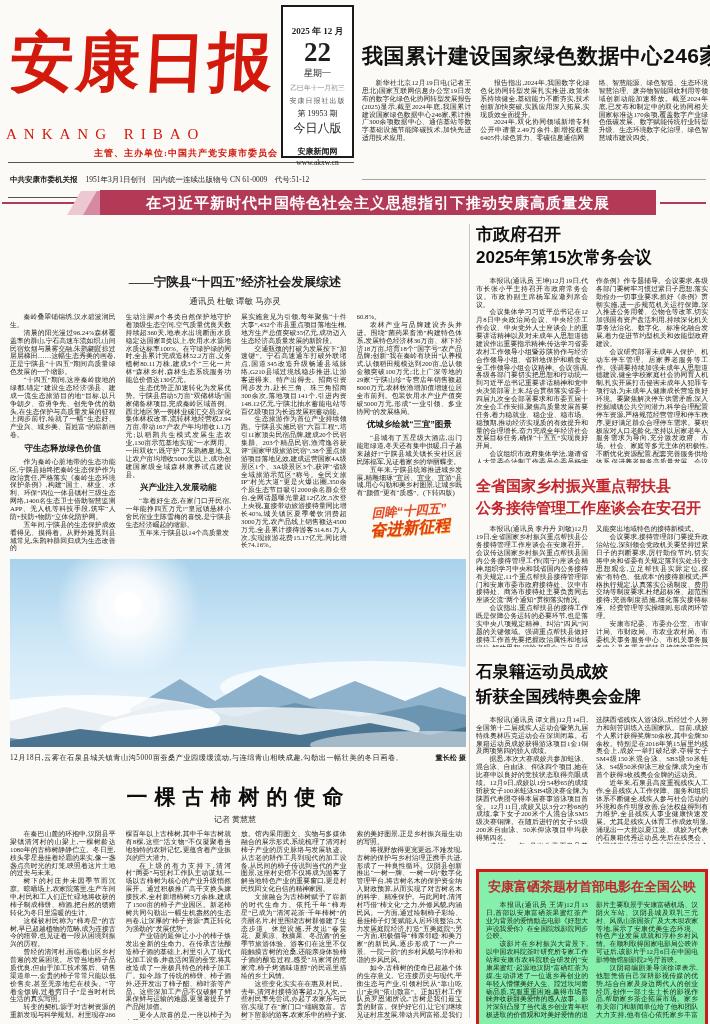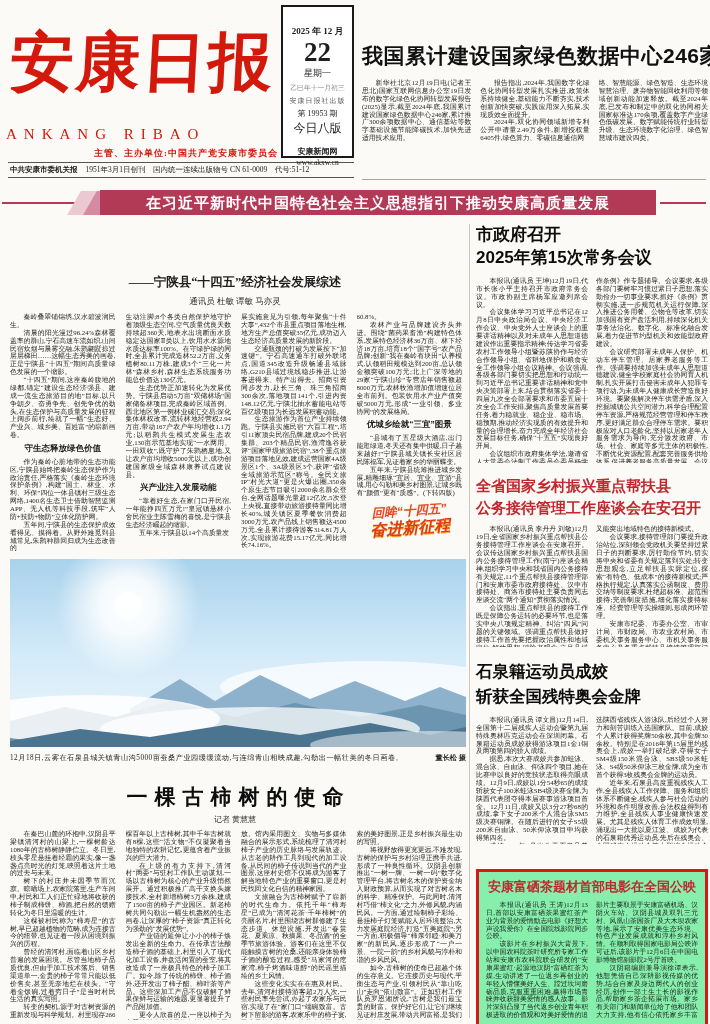--- a/index.html
+++ b/index.html
@@ -7,21 +7,21 @@
         font-family:"Liberation Serif","DejaVu Serif",serif;color:#1e1e1e;}
   .abs{position:absolute;}
 
   
   .logo{left:6px;top:4px;width:272px;text-align:center;color:#d2190c;font-weight:bold;
         font-size:64px;line-height:118px;letter-spacing:2px;transform:skewX(-3deg);white-space:nowrap;}
   .pinyin{left:6px;top:126px;width:272px;text-align:left;color:#d2190c;font-weight:normal;
           font-size:15px;letter-spacing:7px;}
   .organizer{left:6px;top:147px;width:272px;text-align:right;color:#d2190c;font-weight:bold;font-size:9px;letter-spacing:1px;}
   .mastrule{left:8px;top:162px;width:346px;border-top:1px solid #555;border-bottom:1px solid #555;
-            padding:2px 2px;font-size:7.5px;color:#222;display:flex;gap:8px;box-sizing:border-box;}
+            padding:12px 2px;font-size:7.5px;color:#222;display:flex;gap:8px;box-sizing:border-box;}
   .mastrule .org{font-weight:bold;}
   .datebox{left:281px;top:5px;width:73px;height:153px;border:2px solid #1a1a1a;background:#fff;
            text-align:center;box-sizing:border-box;padding-top:18px;}
   .db-month{font-size:9px;font-weight:bold;}
   .db-day{font-size:27px;font-weight:bold;line-height:28px;}
   .db-week{font-size:9px;margin-top:1px;}
   .db-lunar{font-size:6.8px;color:#8a8a8a;margin-top:3px;}
   .db-pub{font-size:7px;margin-top:3px;letter-spacing:1px;color:#555;}
   .db-issue{font-size:8px;margin-top:2px;}
   .db-pages{font-size:12px;margin-top:1px;}

